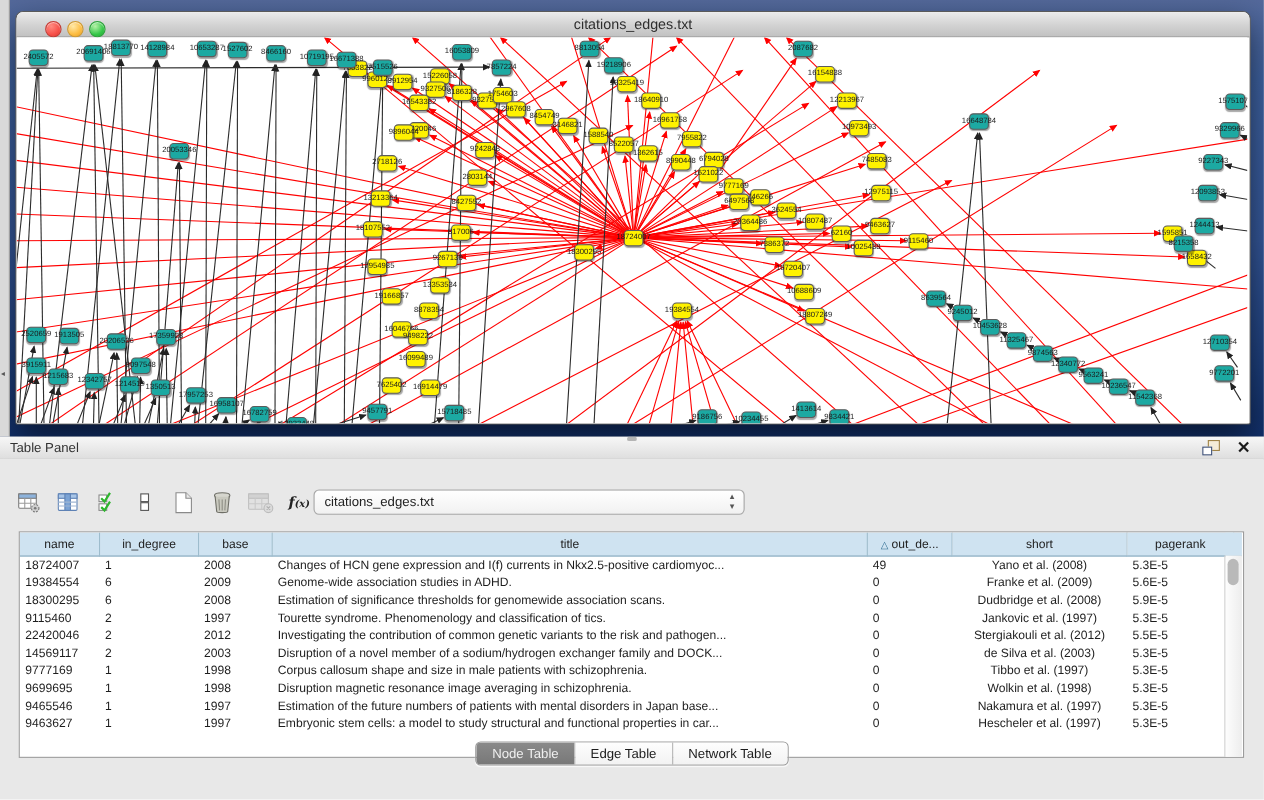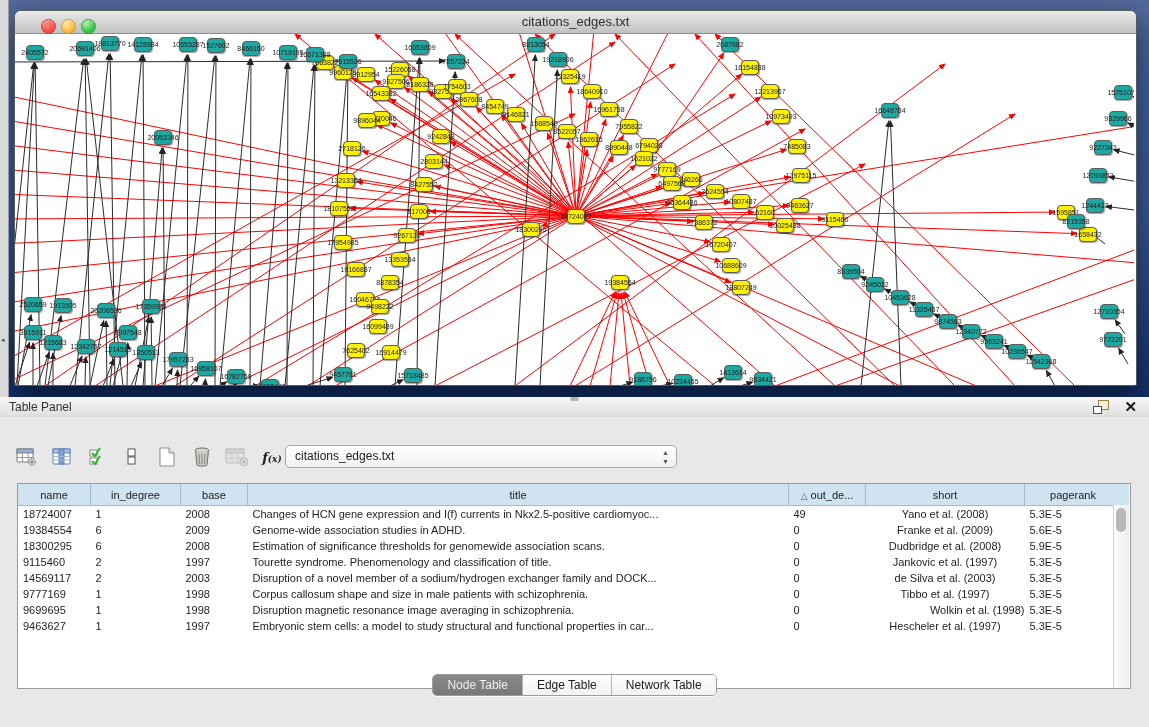--- a/index.html
+++ b/index.html
@@ -641,24 +641,33 @@
               <td class="col2" style="width: 66px;">2008</td>
               <td class="col3" style="width: 540px;">Estimation of significance thresholds for genomewide association scans.</td>
               <td class="col4" style="width: 76px;">0</td>
               <td class="col5" style="width: 158px;">Dudbridge et al. (2008)</td>
               <td class="col6" style="width: 96px;">5.9E-5</td>
             </tr>
             <tr>
               <td class="col0" style="width: 72px;">9115460</td>
               <td class="col1" style="width: 89px;">2</td>
               <td class="col2" style="width: 66px;">1997</td>
-              <td class="col3" style="width: 540px;">Tourette syndrome. Phenomenology and classification of title.</td>
+              <td class="col3" style="width: 540px;">Tourette syndrome. Phenomenology and classification of tics.</td>
               <td class="col4" style="width: 76px;">0</td>
               <td class="col5" style="width: 158px;">Jankovic et al. (1997)</td>
               <td class="col6" style="width: 96px;">5.3E-5</td>
+            </tr>
+            <tr>
+              <td class="col0" style="width: 72px;">22420046</td>
+              <td class="col1" style="width: 89px;">2</td>
+              <td class="col2" style="width: 66px;">2012</td>
+              <td class="col3" style="width: 540px;">Investigating the contribution of common genetic variants to the risk and pathogen...</td>
+              <td class="col4" style="width: 76px;">0</td>
+              <td class="col5" style="width: 158px;">Stergiakouli et al. (2012)</td>
+              <td class="col6" style="width: 96px;">5.5E-5</td>
             </tr>
             <tr>
               <td class="col0" style="width: 72px;">14569117</td>
               <td class="col1" style="width: 89px;">2</td>
               <td class="col2" style="width: 66px;">2003</td>
               <td class="col3" style="width: 540px;">Disruption of a novel member of a sodium/hydrogen exchanger family and DOCK...</td>
               <td class="col4" style="width: 76px;">0</td>
               <td class="col5" style="width: 158px;">de Silva et al. (2003)</td>
               <td class="col6" style="width: 96px;">5.3E-5</td>
             </tr>
@@ -670,21 +679,30 @@
               <td class="col4" style="width: 76px;">0</td>
               <td class="col5" style="width: 158px;">Tibbo et al. (1997)</td>
               <td class="col6" style="width: 96px;">5.3E-5</td>
             </tr>
             <tr>
               <td class="col0" style="width: 72px;">9699695</td>
               <td class="col1" style="width: 89px;">1</td>
               <td class="col2" style="width: 66px;">1998</td>
               <td class="col3" style="width: 540px;">Disruption magnetic resonance image averaging in schizophrenia.</td>
               <td class="col4" style="width: 76px;">0</td>
-              <td class="col5" style="width: 158px; text-align: right;">Wolkin et al. (1998)</td>
+              <td class="col5" style="width: 158px;">Wolkin et al. (1998)</td>
+              <td class="col6" style="width: 96px;">5.3E-5</td>
+            </tr>
+            <tr>
+              <td class="col0" style="width: 72px;">9465546</td>
+              <td class="col1" style="width: 89px;">1</td>
+              <td class="col2" style="width: 66px;">1997</td>
+              <td class="col3" style="width: 540px;">Estimation of the future numbers of patients with mental disorders in Japan base...</td>
+              <td class="col4" style="width: 76px;">0</td>
+              <td class="col5" style="width: 158px;">Nakamura et al. (1997)</td>
               <td class="col6" style="width: 96px;">5.3E-5</td>
             </tr>
             <tr>
               <td class="col0" style="width: 72px;">9463627</td>
               <td class="col1" style="width: 89px;">1</td>
               <td class="col2" style="width: 66px;">1997</td>
               <td class="col3" style="width: 540px;">Embryonic stem cells: a model to study structural and functional properties in car...</td>
               <td class="col4" style="width: 76px;">0</td>
               <td class="col5" style="width: 158px;">Hescheler et al. (1997)</td>
               <td class="col6" style="width: 96px;">5.3E-5</td>

